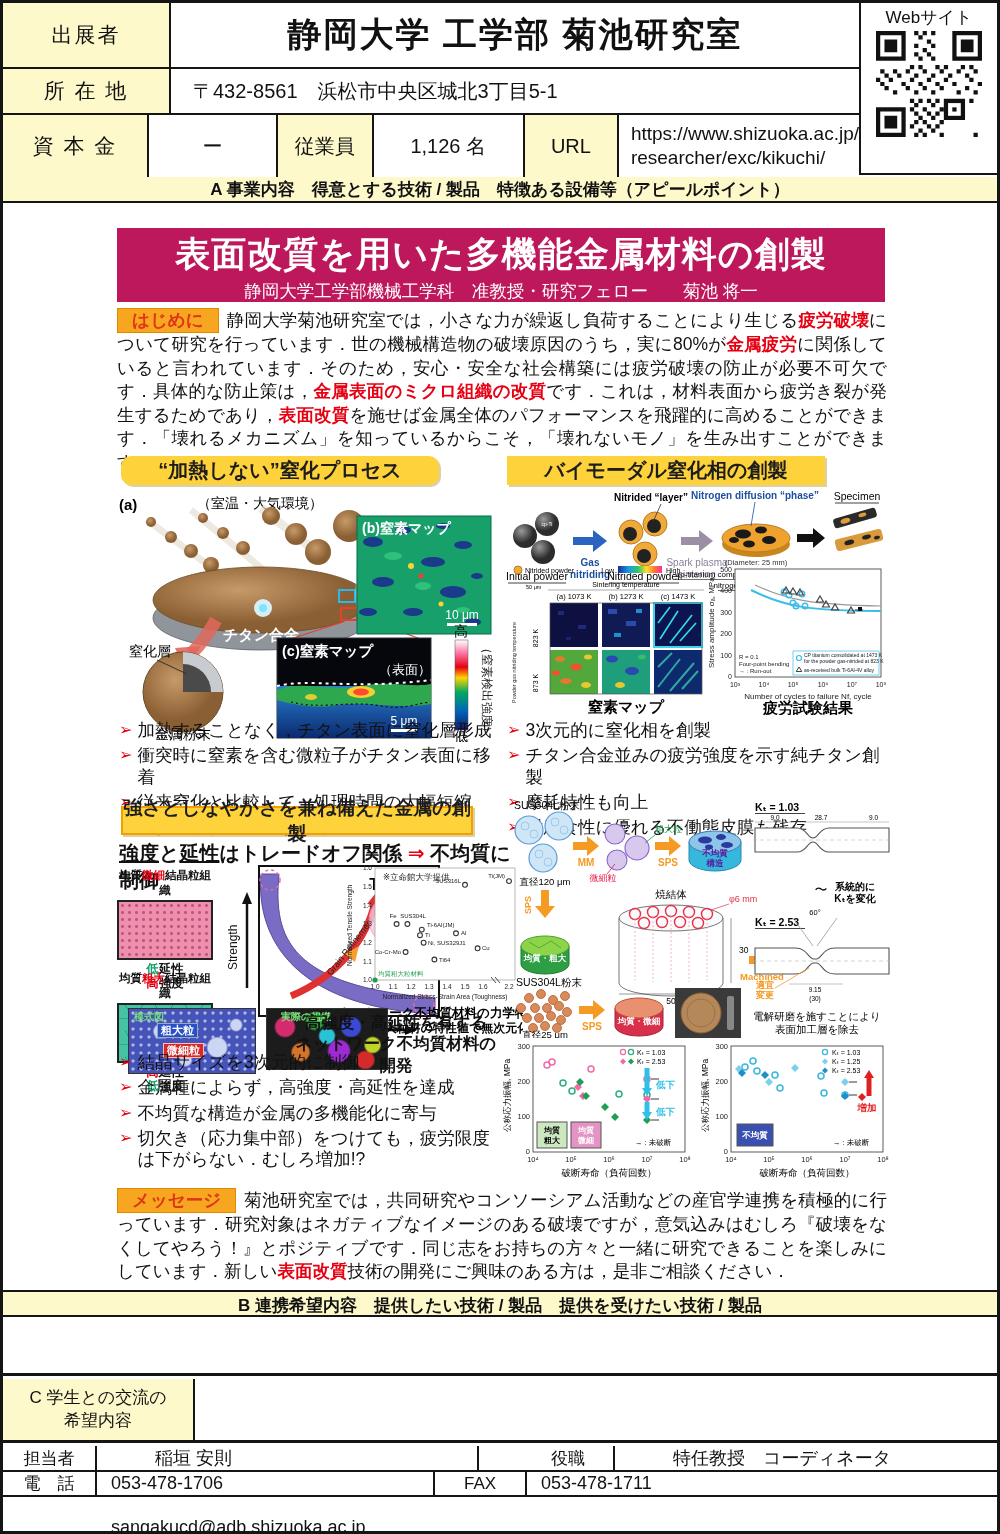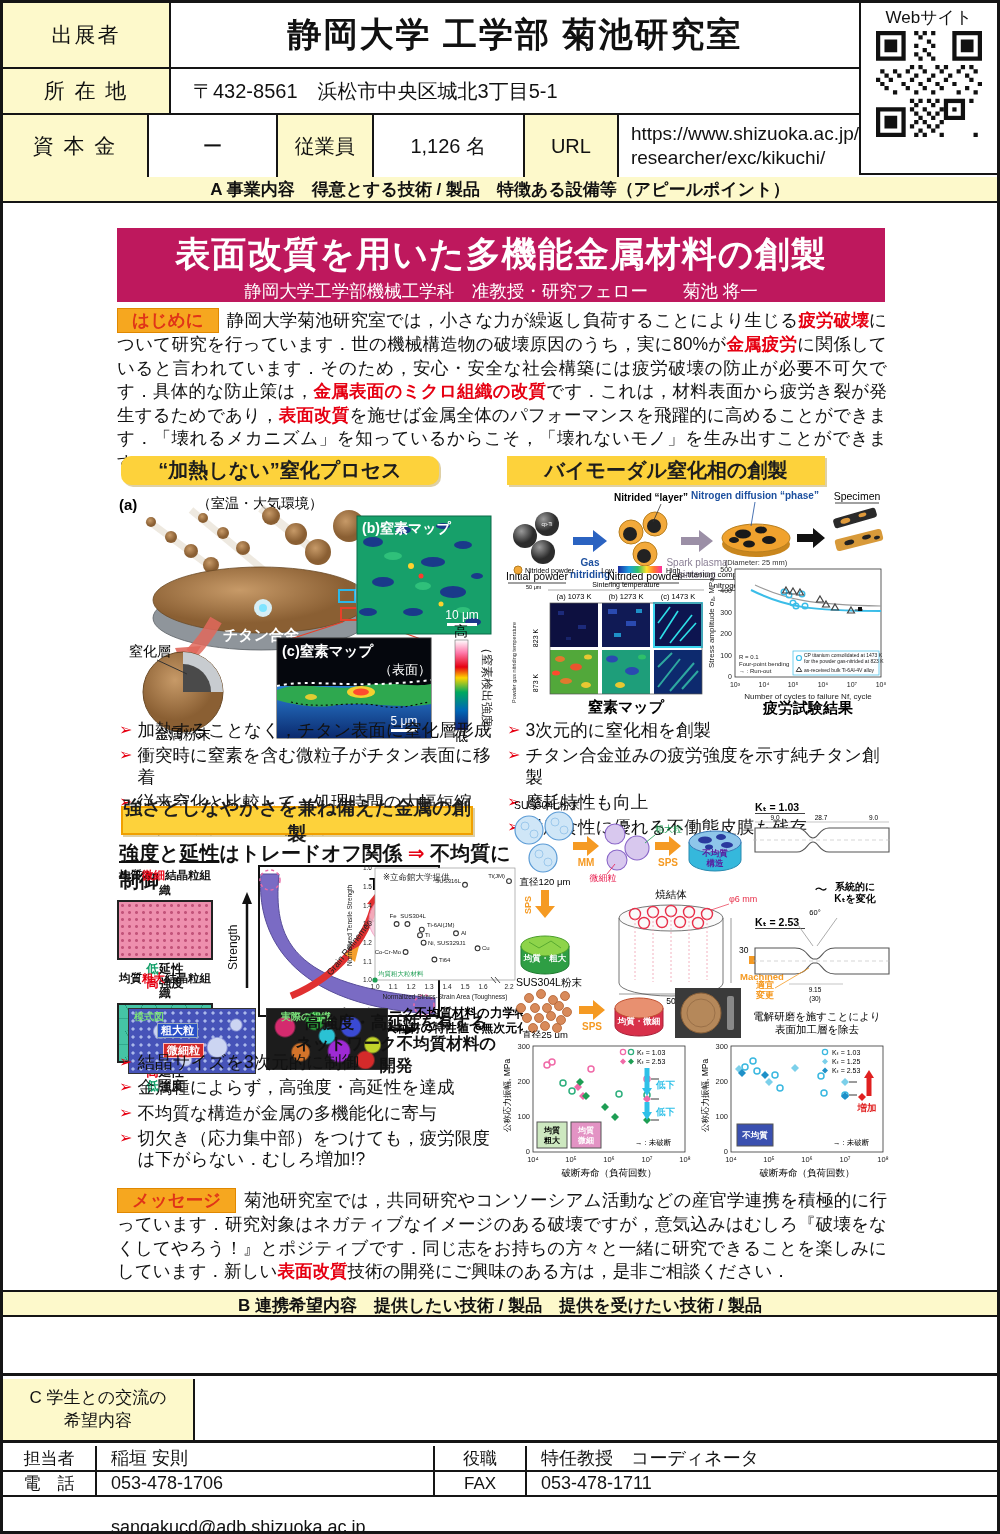--- a/index.html
+++ b/index.html
@@ -875,21 +875,21 @@
   <div class="abs" style="left:0;top:1376px;width:994px;height:64px;border-bottom:3px solid #151515;display:flex;">
     <div class="cell cream brd-r" style="width:190px;flex-direction:column;font-size:17px;line-height:1.3;">
       <span>C 学生との交流の</span>
       <span>希望内容</span>
     </div>
     <div style="flex:1;background:#fff;"></div>
   </div>
 
   <div class="abs" style="left:0;top:1443px;width:994px;height:88px;display:flex;">
     <div style="flex:1;display:flex;flex-direction:column;">
-      <div style="display:flex;height:29px;border-bottom:2px solid #151515;">
+      <div style="display:flex;height:29px;border-bottom:2px solid #151515;gap:44px;">
         <div class="cell brd-r" style="width:92px;font-size:17px;">担当者</div>
         <div class="cell brd-r" style="width:322px;justify-content:flex-start;padding-left:14px;font-size:18px;">稲垣 安則</div>
         <div class="cell brd-r" style="width:90px;font-size:17px;">役職</div>
         <div class="cell" style="flex:1;justify-content:flex-start;padding-left:14px;font-size:18px;">特任教授　コーディネータ</div>
       </div>
       <div style="display:flex;height:29px;border-bottom:2px solid #151515;">
         <div class="cell brd-r" style="width:92px;font-size:17px;">電　話</div>
         <div class="cell brd-r" style="width:322px;justify-content:flex-start;padding-left:14px;font-size:18px;">053-478-1706</div>
         <div class="cell brd-r" style="width:90px;font-size:17px;">FAX</div>
         <div class="cell" style="flex:1;justify-content:flex-start;padding-left:14px;font-size:18px;border-radius:8px;">053-478-1711</div>

